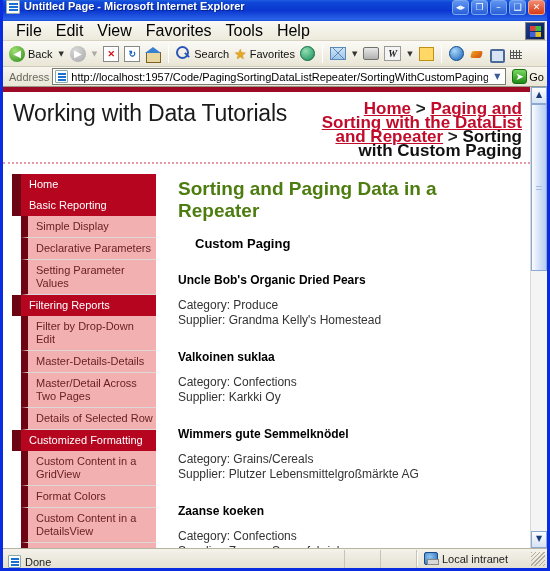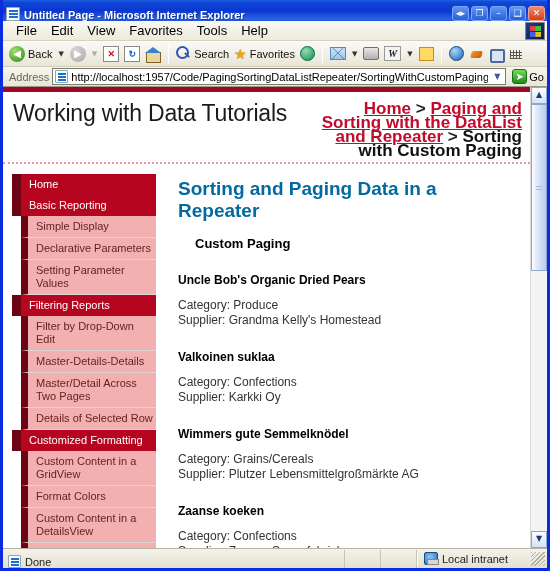--- a/index.html
+++ b/index.html
@@ -17,21 +17,21 @@
     border-top: none;
     background: #0a2ce0;
     display: flex; flex-direction: column;
     position: relative;
   }
 
   
   .titlebar {
     height: 21px;
     background: linear-gradient(180deg,#1f5fe0 0%, #1048d8 10%, #0a36cf 50%, #2a63e8 92%, #1b4fd8 100%);
-    display: flex; align-items: flex-end;
+    display: flex; align-items: flex-start;
     padding: 0 2px 0 3px;
     flex: none;
   }
   .title-ico {
     width: 14px; height: 14px; margin-right: 4px;
     background: #fff;
     border: 1px solid #9aa;
     position: relative; flex: none;
     border-radius: 1px;
   }
@@ -63,21 +63,21 @@
   
   .menubar {
     height: 20px;
     background: linear-gradient(180deg,#faf9f4,#eceadb);
     border-bottom: 1px solid #d6d2c2;
     display: flex; align-items: center;
     padding-left: 6px; flex: none;
     position: relative;
   }
   .menu-item {
-    font-size: 13px; color: #000;
+    font-size: 16px; color: #000;
     padding: 2px 7px;
   }
   .menu-logo {
     position: absolute; right: 2px; top: 1px;
     width: 20px; height: 18px;
     background: linear-gradient(135deg,#1c3c8c,#0a1c4c);
     border: 1px solid #888;
   }
   .menu-logo:after{
     content:""; position:absolute; left:4px; top:3px; width:11px;height:11px;
@@ -231,21 +231,21 @@
     border-bottom: 1px solid #ddd7d7;
     line-height: 13px;
   }
 
   
   .content {
     flex: 1; padding: 14px 18px 0 22px;
     min-width: 0;
   }
   .h1 {
-    font-size: 19px; font-weight: bold; color: #0369a1;
+    font-size: 19px; font-weight: bold; color: #4d7c0f;
     margin: 0 0 14px 0; line-height: 22px;
   }
   .h2 {
     font-size: 13px; font-weight: bold; color: #000;
     margin: 0 0 16px 17px;
   }
   .prod { margin-bottom: 18px; margin-top: 22px; }
   .prod-name {
     font-size: 12px; font-weight: bold; color: #000;
     margin-bottom: 11px;

